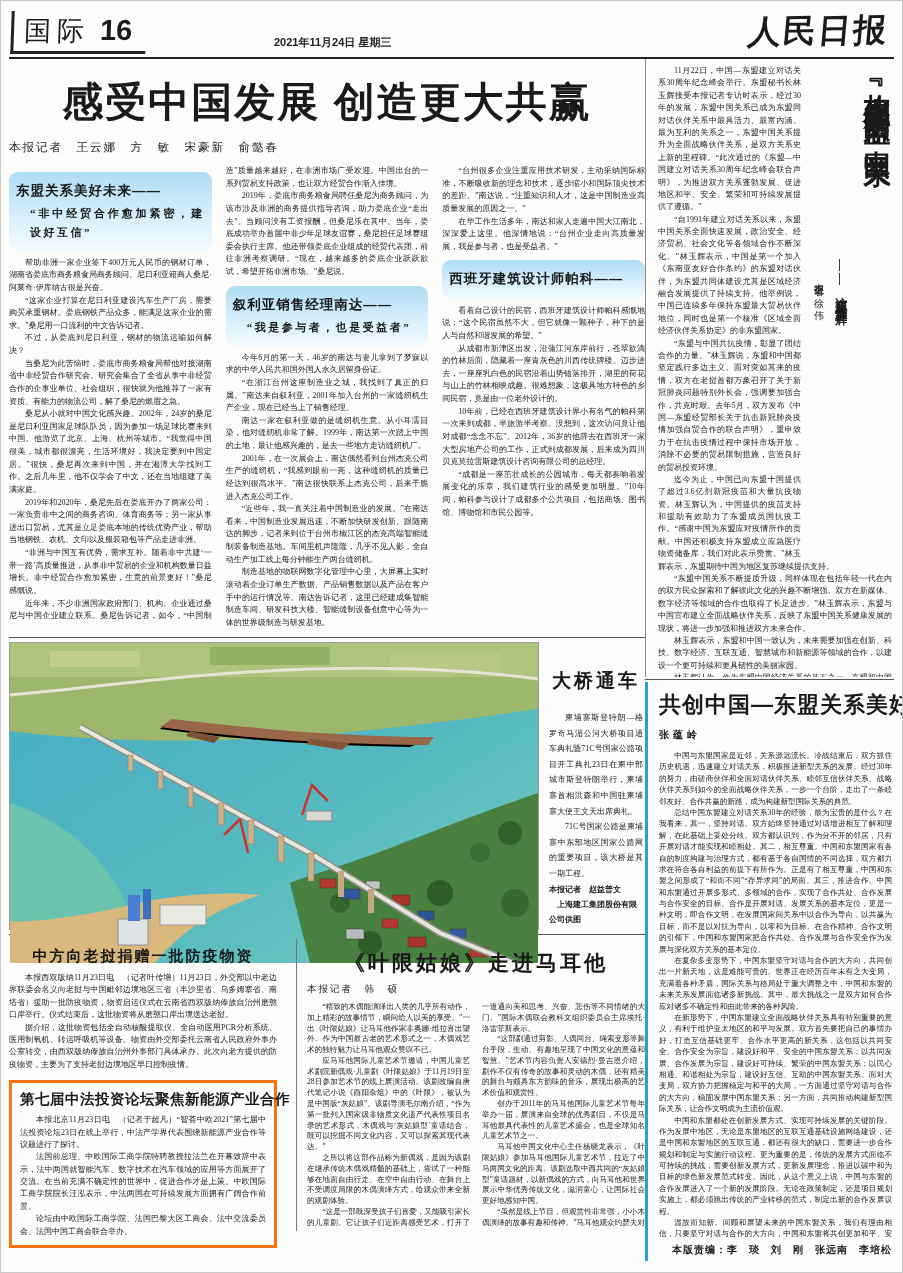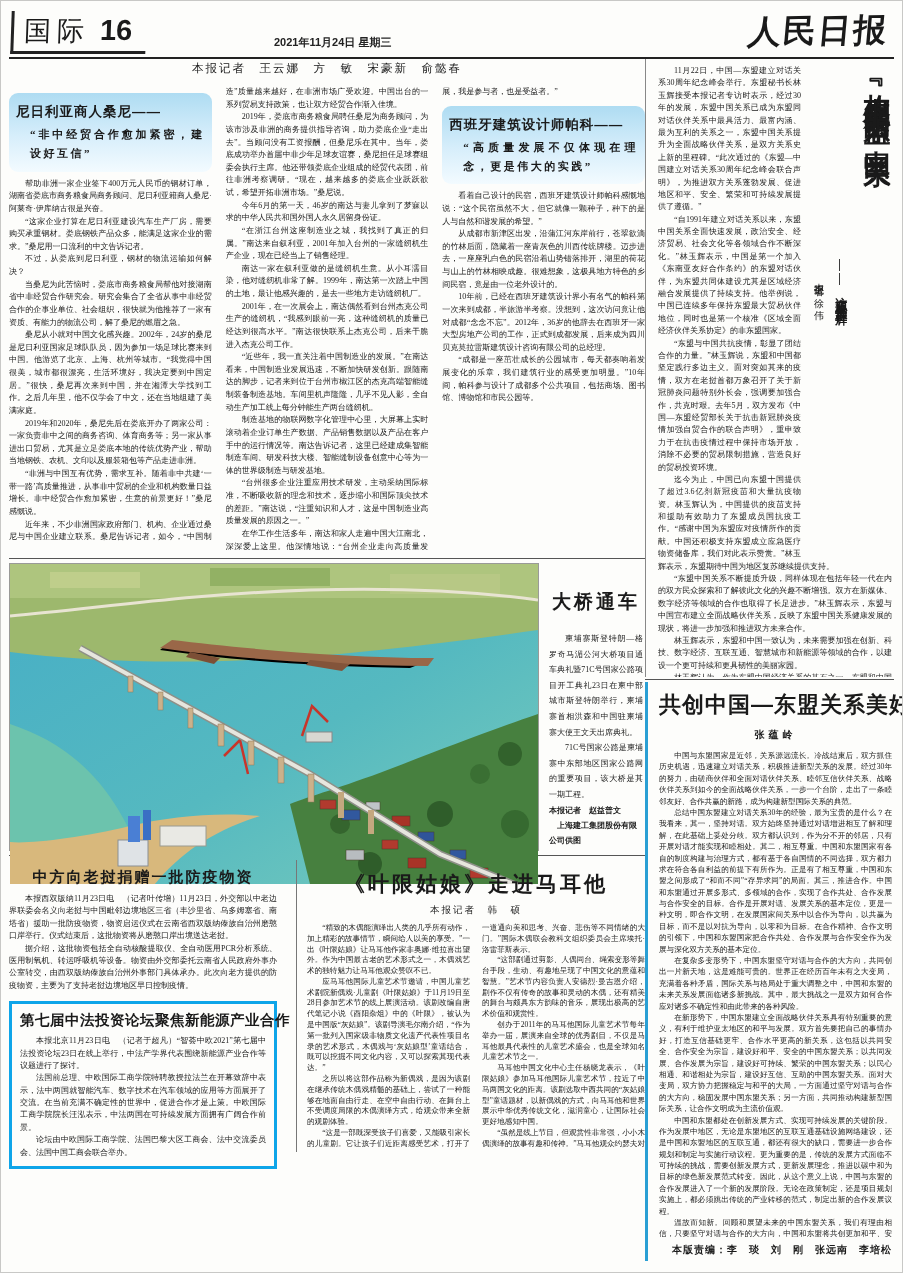--- a/index.html
+++ b/index.html
@@ -18,21 +18,21 @@
         font-family:"DejaVu Serif",serif;transform:skewX(-6deg) rotate(-1deg);}
   .head-rule{height:2px;background:#222;margin-top:2px;}
   
   .body-grid{display:flex;height:1202px;}
   .left-zone{width:636px;flex:none;}
   .right-zone{flex:1;min-width:0;display:flex;flex-direction:column;}
   .rule{height:1px;background:#555;margin:4px 0;}
   
   .main-article h1{font-family:"Liberation Sans",sans-serif;font-size:41px;font-weight:900;
         text-align:center;margin:16px 0 10px;letter-spacing:2px;}
-  .byline{text-align:center;font-size:11.5px;margin:2px 0 10px;letter-spacing:2px;}
+  .byline{text-align:left;font-size:11.5px;margin:2px 0 10px;letter-spacing:2px;}
   .byline.small{font-size:9.5px;margin:2px 0 6px;}
   .main-cols{height:468px;overflow:hidden;column-count:3;column-gap:14px;column-fill:auto;
         font-size:8px;line-height:1.58;text-align:justify;}
   .plist{display:contents;}
   .para,.plist p{margin:0;text-indent:2em;}
   .subhead-box{break-inside:avoid;margin:7px 0 6px;padding:8px 7px 9px;border-radius:9px;
         background:linear-gradient(180deg,#aedcf2 0%,#d7eefb 55%,#f3fbff 100%);}
   .s-name{font-family:"Liberation Sans",sans-serif;font-weight:900;font-size:13.5px;letter-spacing:1px;}
   .s-quote{font-weight:700;font-size:11px;letter-spacing:2.5px;line-height:1.7;margin-top:3px;padding-left:14px;}
   
@@ -45,41 +45,41 @@
   .cap p{font-size:8px;line-height:1.95;text-align:justify;text-indent:2em;margin:0;}
   .credit{font-size:8px;line-height:1.9;margin:0;font-weight:700;}
   .credit.src{text-indent:1em;}
   
   .bottom-zone{display:flex;height:292px;}
   .colA{width:288px;flex:none;border-right:1px solid #777;padding-right:19px;box-sizing:border-box;}
   .colB{flex:1;min-width:0;padding-left:10px;}
   .news-laos h3{font-family:"Liberation Sans",sans-serif;font-size:15px;font-weight:900;
         text-align:center;letter-spacing:2px;margin:8px 0 6px;}
   .news-laos p,.red-box p{font-size:8px;line-height:1.55;text-align:justify;}
-  .red-box{border:3px solid #0ea5e9;margin-top:9px;padding:6px 8px 7px;}
+  .red-box{border:3px solid #f97316;margin-top:9px;padding:6px 8px 7px;}
   .red-box h3{font-family:"Liberation Sans",sans-serif;font-size:14.5px;font-weight:900;
         letter-spacing:0.5px;margin:1px 0 5px;text-align:center;white-space:nowrap;}
   .culture-title{font-family:"Liberation Sans",sans-serif;font-size:21px;font-weight:900;
         text-align:center;letter-spacing:3px;margin:10px 0 6px;}
   .two-cols{height:228px;overflow:hidden;column-count:2;column-gap:12px;column-fill:auto;
         font-size:7.6px;line-height:1.42;text-align:justify;}
   
   .interview{border-left:1px solid #888;padding:6px 2px 0 12px;height:618px;overflow:hidden;
         font-size:8px;line-height:1.55;text-align:justify;box-sizing:border-box;}
   .v-head{float:right;writing-mode:vertical-rl;height:478px;margin:4px 0 6px 10px;}
   .v-title{font-family:"Liberation Sans",sans-serif;font-weight:900;font-size:27px;
         letter-spacing:3px;line-height:1.18;}
   .v-sub{font-size:12px;font-weight:700;padding-top:190px;margin-right:10px;letter-spacing:2px;}
   .v-byline{font-size:10px;padding-top:206px;margin-right:5px;letter-spacing:1px;}
   .right-zone .rule{margin:2px 0 2px 0;}
   .essay{border-left:3px solid #2a9fd4;padding:4px 2px 0 11px;flex:1;display:flex;flex-direction:column;
         box-sizing:border-box;min-height:0;}
   .essay h2{font-family:"Liberation Sans",sans-serif;font-size:22px;font-weight:900;text-align:center;
         letter-spacing:1px;margin:4px 0 8px;white-space:nowrap;}
-  .essay .author{text-align:center;font-size:10px;font-weight:700;letter-spacing:4px;margin:0 0 8px;}
+  .essay .author{text-align:left;font-size:10px;font-weight:700;letter-spacing:4px;margin:0 0 8px;}
   .essay-body{flex:1;overflow:hidden;font-size:7.6px;line-height:1.5;text-align:justify;}
   .editors{flex:none;text-align:right;font-size:10px;font-weight:700;letter-spacing:1px;margin:6px 0 4px;}
 </style>
 </head>
 <body>
 
 <div class="page">
 
   <header class="masthead-row">
     <div class="section-block">
@@ -89,34 +89,38 @@
     <span class="edition-date">2021年11月24日 星期三</span>
     <div class="logo">人民日报</div>
   </header>
   <div class="head-rule"></div>
 
   <div class="body-grid">
 
     <div class="left-zone">
 
       <section class="main-article">
+        <h1>感受中国发展 创造更大共赢</h1>
         <p class="byline">本报记者　王云娜　方　敏　宋豪新　俞懿春</p>
         <div class="main-cols">
 
           <div class="subhead-box">
-            <div class="s-name">尼日利亚商人桑尼——</div>
+            <div class="s-name">东盟关系美好未来——</div>
             <div class="s-quote">“非中经贸合作愈加紧密，建设好互信”</div>
           </div>
           <div class="plist"><p>帮助非洲一家企业签下400万元人民币的钢材订单，湖南省娄底市商务粮食局商务顾问、尼日利亚籍商人桑尼·阿莱奇·伊库纳古很是兴奋。</p><p>“这家企业打算在尼日利亚建设汽车生产厂房，需要购买承重钢材。娄底钢铁产品众多，能满足这家企业的需求。”桑尼用一口流利的中文告诉记者。</p><p>不过，从娄底到尼日利亚，钢材的物流运输如何解决？</p><p>当桑尼为此苦恼时，娄底市商务粮食局帮他对接湖南省中非经贸合作研究会。研究会集合了全省从事中非经贸合作的企事业单位、社会组织，很快就为他推荐了一家有资质、有能力的物流公司，解了桑尼的燃眉之急。</p><p>桑尼从小就对中国文化感兴趣。2002年，24岁的桑尼是尼日利亚国家足球队队员，因为参加一场足球比赛来到中国。他游览了北京、上海、杭州等城市。“我觉得中国很美，城市都很漂亮，生活环境好，我决定要到中国定居。”很快，桑尼再次来到中国，并在湘潭大学找到工作。之后几年里，他不仅学会了中文，还在当地组建了美满家庭。</p><p>2019年和2020年，桑尼先后在娄底开办了两家公司：一家负责非中之间的商务咨询、体育商务等；另一家从事进出口贸易，尤其是立足娄底本地的传统优势产业，帮助当地钢铁、农机、文印以及服装箱包等产品走进非洲。</p><p>“非洲与中国互有优势，需求互补。随着非中共建‘一带一路’高质量推进，从事非中贸易的企业和机构数量日益增长。非中经贸合作愈加紧密，生意的前景更好！”桑尼感慨说。</p><p>近年来，不少非洲国家政府部门、机构、企业通过桑尼与中国企业建立联系。桑尼告诉记者，如今，“中国制造”质量越来越好，在非洲市场广受欢迎。中国出台的一系列贸易支持政策，也让双方经贸合作渐入佳境。</p><p>2019年，娄底市商务粮食局聘任桑尼为商务顾问，为该市涉及非洲的商务提供指导咨询，助力娄底企业“走出去”。当顾问没有工资报酬，但桑尼乐在其中。当年，娄底成功举办首届中非少年足球友谊赛，桑尼担任足球赛组委会执行主席。他还带领娄底企业组成的经贸代表团，前往非洲考察调研。“现在，越来越多的娄底企业跃跃欲试，希望开拓非洲市场。”桑尼说。</p></div>
 
+          <div class="subhead-box">
+            <div class="s-name">叙利亚销售经理南达——</div>
+            <div class="s-quote">“我是参与者，也是受益者”</div>
+          </div>
           <div class="plist"><p>今年6月的第一天，46岁的南达与妻儿拿到了梦寐以求的中华人民共和国外国人永久居留身份证。</p><p>“在浙江台州这座制造业之城，我找到了真正的归属。”南达来自叙利亚，2001年加入台州的一家缝纫机生产企业，现在已经当上了销售经理。</p><p>南达一家在叙利亚做的是缝纫机生意。从小耳濡目染，他对缝纫机非常了解。1999年，南达第一次踏上中国的土地，最让他感兴趣的，是去一些地方走访缝纫机厂。</p><p>2001年，在一次展会上，南达偶然看到台州杰克公司生产的缝纫机，“我感到眼前一亮，这种缝纫机的质量已经达到很高水平。”南达很快联系上杰克公司，后来干脆进入杰克公司工作。</p><p>“近些年，我一直关注着中国制造业的发展。”在南达看来，中国制造业发展迅速，不断加快研发创新。跟随南达的脚步，记者来到位于台州市椒江区的杰克高端智能缝制装备制造基地。车间里机声隆隆，几乎不见人影，全自动生产加工线上每分钟能生产两台缝纫机。</p><p>制造基地的物联网数字化管理中心里，大屏幕上实时滚动着企业订单生产数据、产品销售数据以及产品在客户手中的运行情况等。南达告诉记者，这里已经建成集智能制造车间、研发科技大楼、智能缝制设备创意中心等为一体的世界级制造与研发基地。</p><p>“台州很多企业注重应用技术研发，主动采纳国际标准，不断吸收新的理念和技术，逐步缩小和国际顶尖技术的差距。”南达说，“注重知识和人才，这是中国制造业高质量发展的原因之一。”</p><p>在华工作生活多年，南达和家人走遍中国大江南北，深深爱上这里。他深情地说：“台州企业走向高质量发展，我是参与者，也是受益者。”</p></div>
 
           <div class="subhead-box">
             <div class="s-name">西班牙建筑设计师帕科——</div>
-            <div class="s-quote">“高质量发展不仅体现在理念，更是伟大的实践”</div>
           </div>
           <div class="plist"><p>看着自己设计的民宿，西班牙建筑设计师帕科感慨地说：“这个民宿虽然不大，但它就像一颗种子，种下的是人与自然和谐发展的希望。”</p><p>从成都市新津区出发，沿蒲江河东岸前行，苍翠欲滴的竹林后面，隐藏着一座青灰色的川西传统牌楼。迈步进去，一座座乳白色的民宿沿着山势错落排开，湖里的荷花与山上的竹林相映成趣。很难想象，这极具地方特色的乡间民宿，竟是由一位老外设计的。</p><p>10年前，已经在西班牙建筑设计界小有名气的帕科第一次来到成都，半旅游半考察。没想到，这次访问竟让他对成都“念念不忘”。2012年，36岁的他辞去在西班牙一家大型房地产公司的工作，正式到成都发展，后来成为四川贝克莫拉雷斯建筑设计咨询有限公司的总经理。</p><p>“成都是一座茁壮成长的公园城市，每天都奏响着发展变化的乐章，我们建筑行业的感受更加明显。”10年间，帕科参与设计了成都多个公共项目，包括商场、图书馆、博物馆和市民公园等。</p></div>
         </div>
       </section>
 
       <div class="rule"></div>
 
       <section class="photo-story">
         <div class="photo">
           <svg width="528" height="320" viewBox="0 0 528 320" xmlns="http://www.w3.org/2000/svg">

